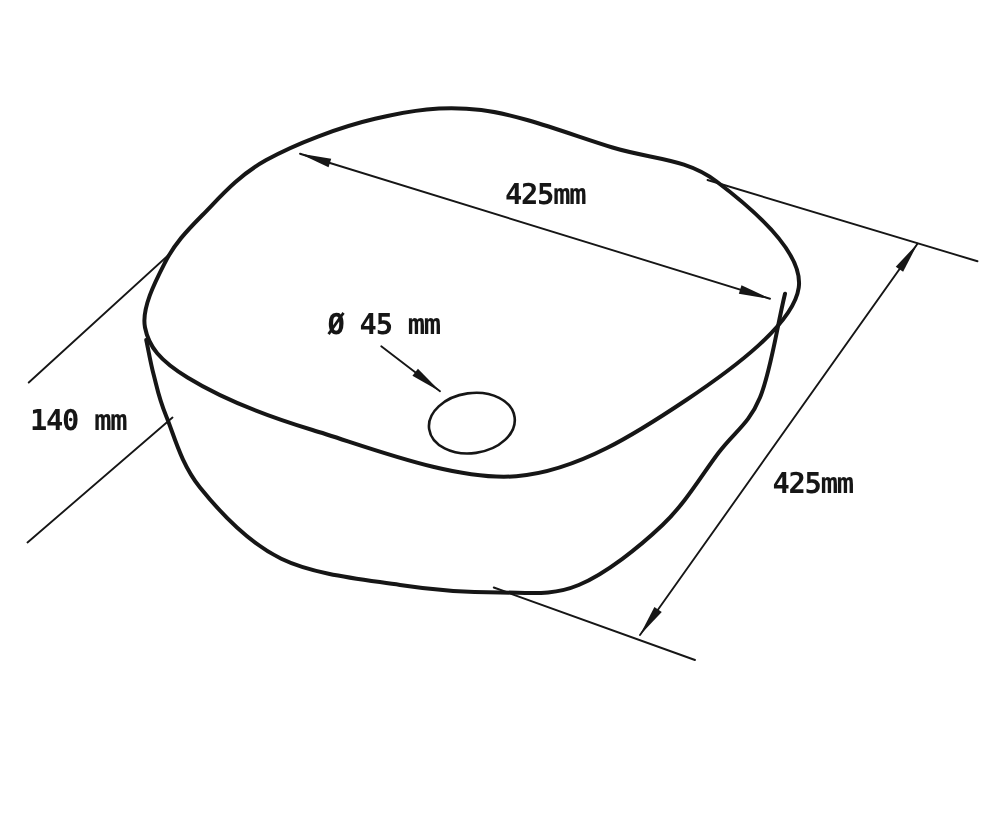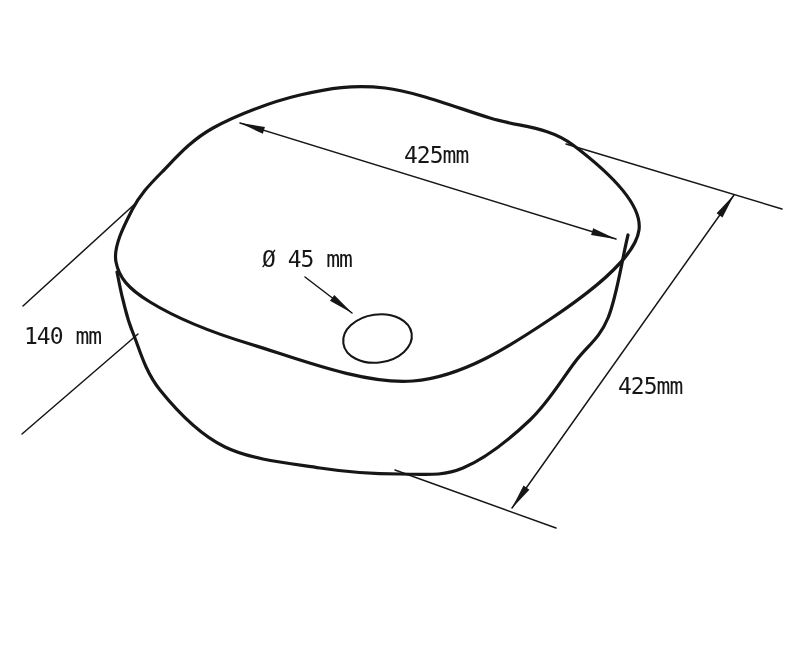--- a/index.html
+++ b/index.html
@@ -7,20 +7,21 @@
     padding: 0;
     background: #ffffff;
   }
   .stage {
     position: relative;
     width: 800px;
     height: 667px;
     background: #ffffff;
     overflow: hidden;
     font-family: "DejaVu Sans Mono", "Liberation Mono", monospace;
+    font-weight: bold;
   }
   svg { display: block; }
   .outline {
     fill: none;
     stroke: #161616;
     stroke-width: 3.2;
     stroke-linecap: round;
   }
   .drain {
     fill: none;

